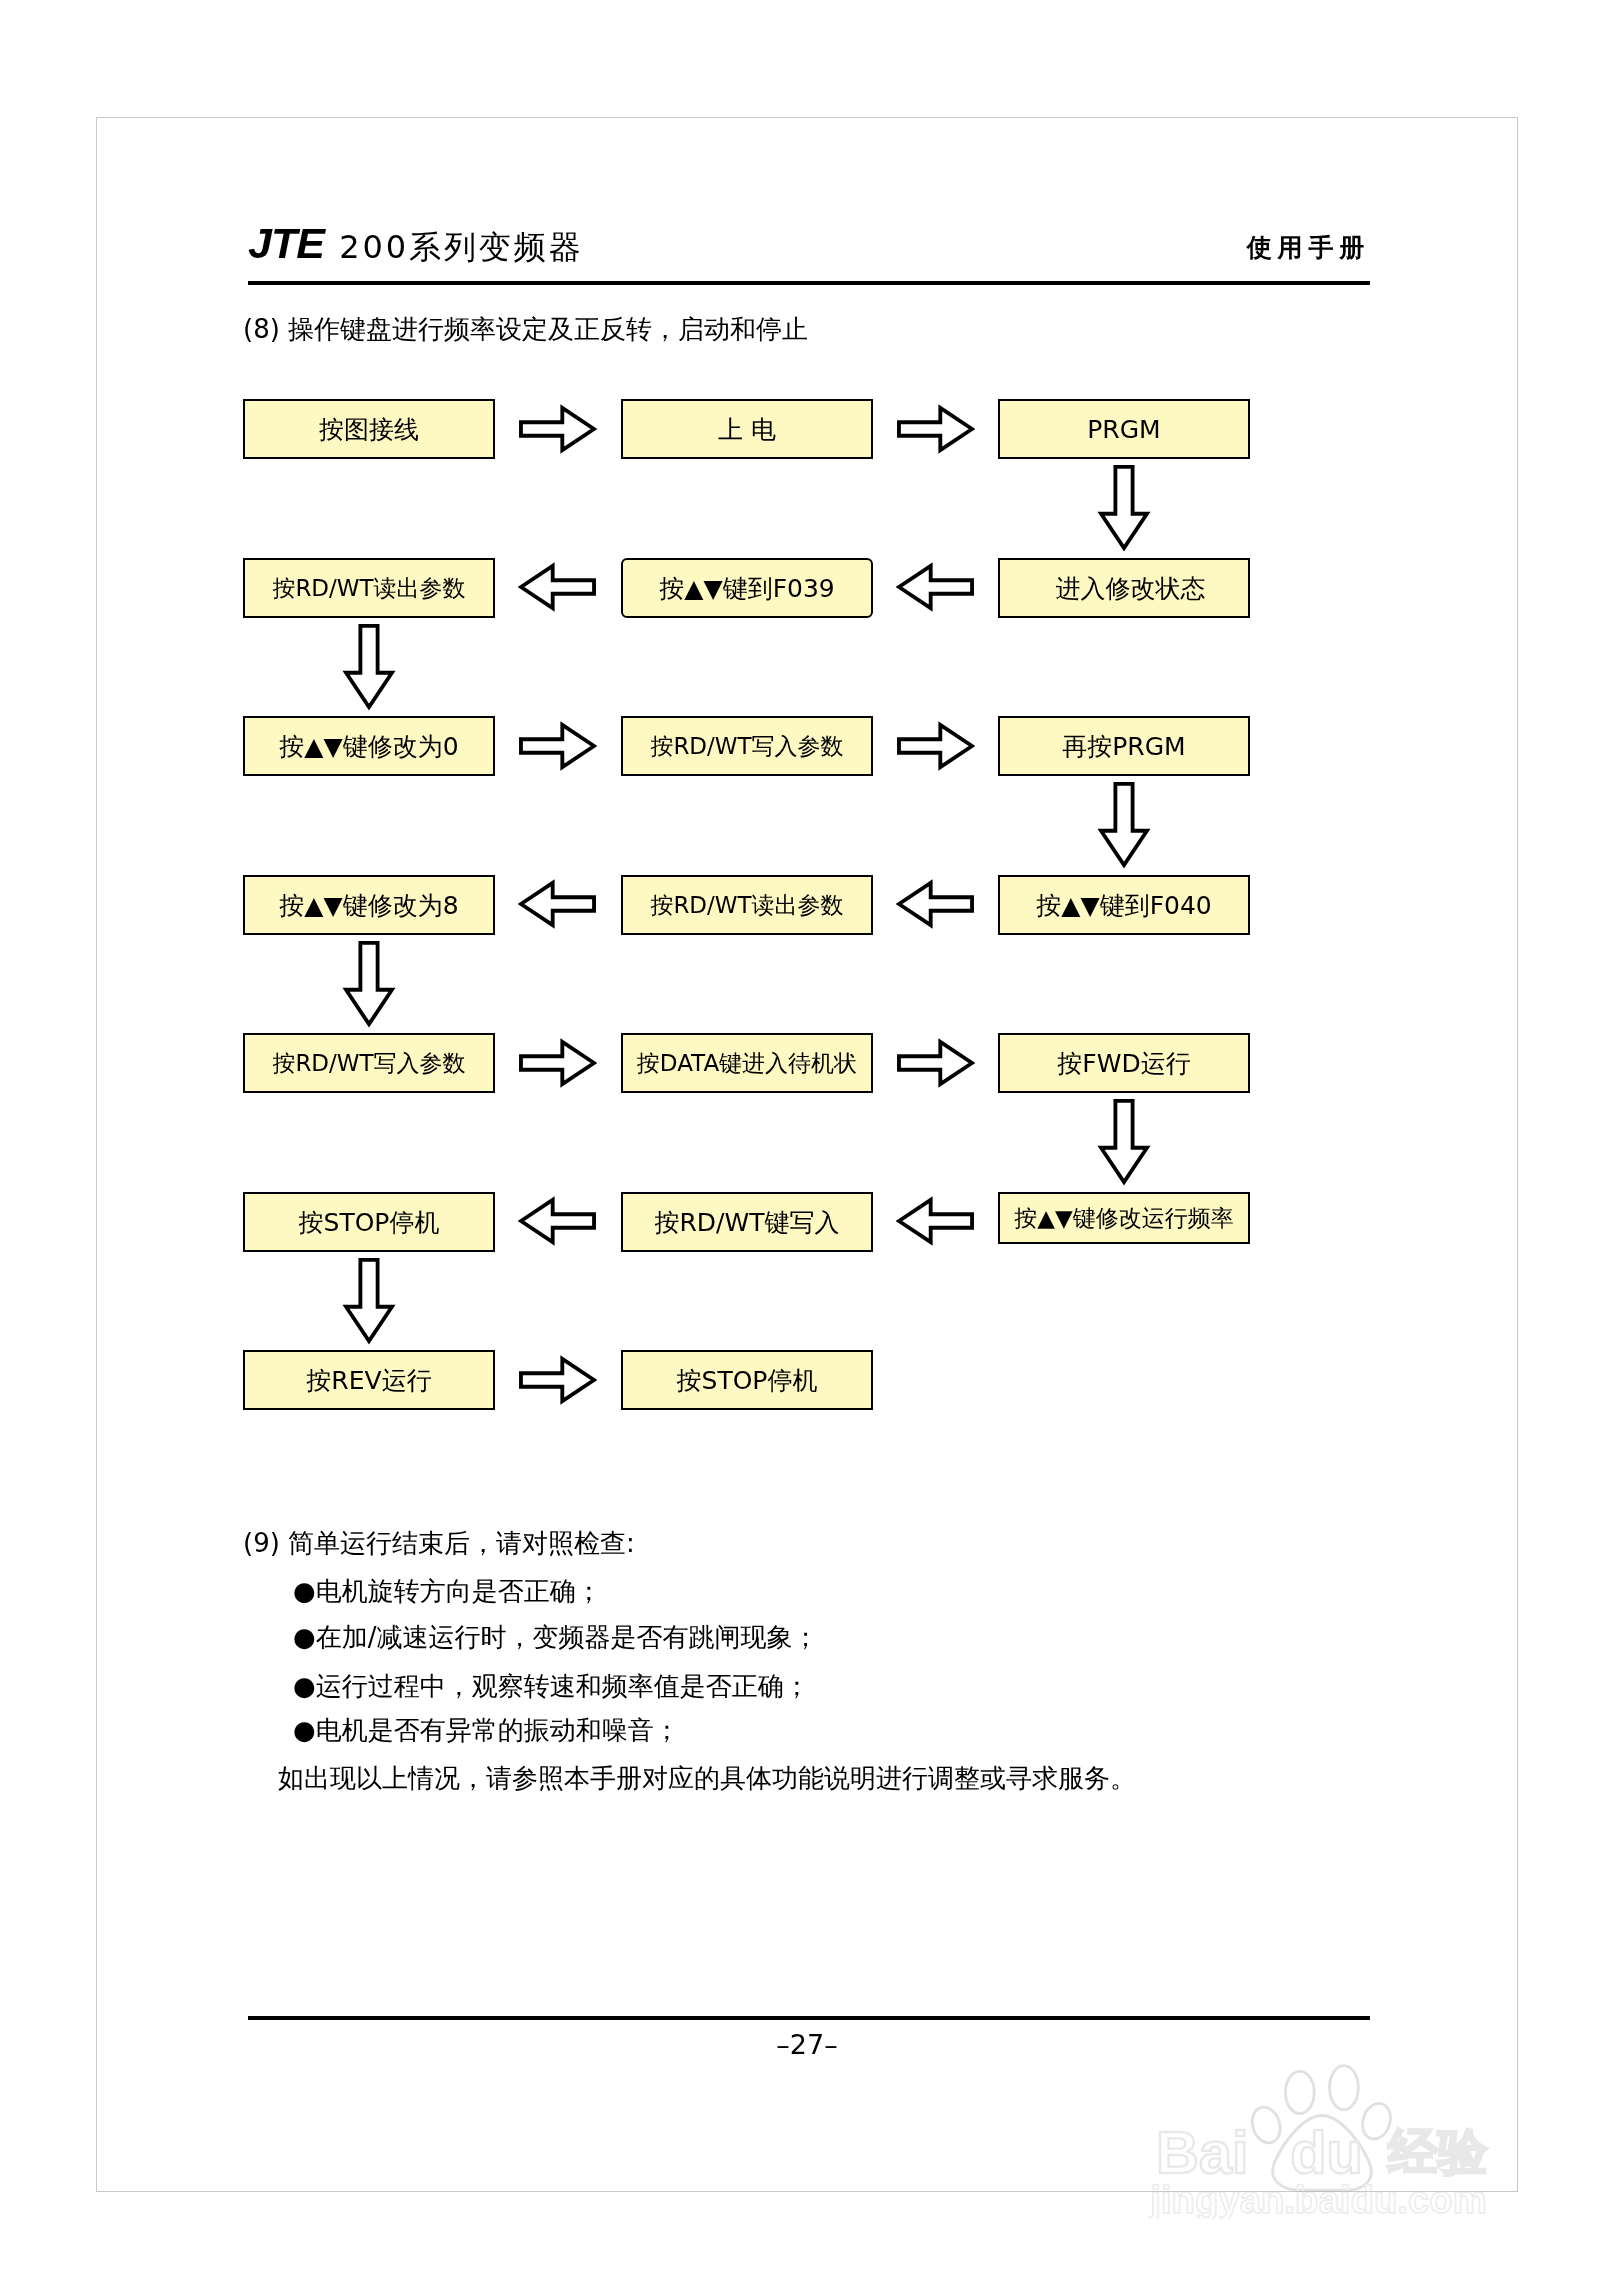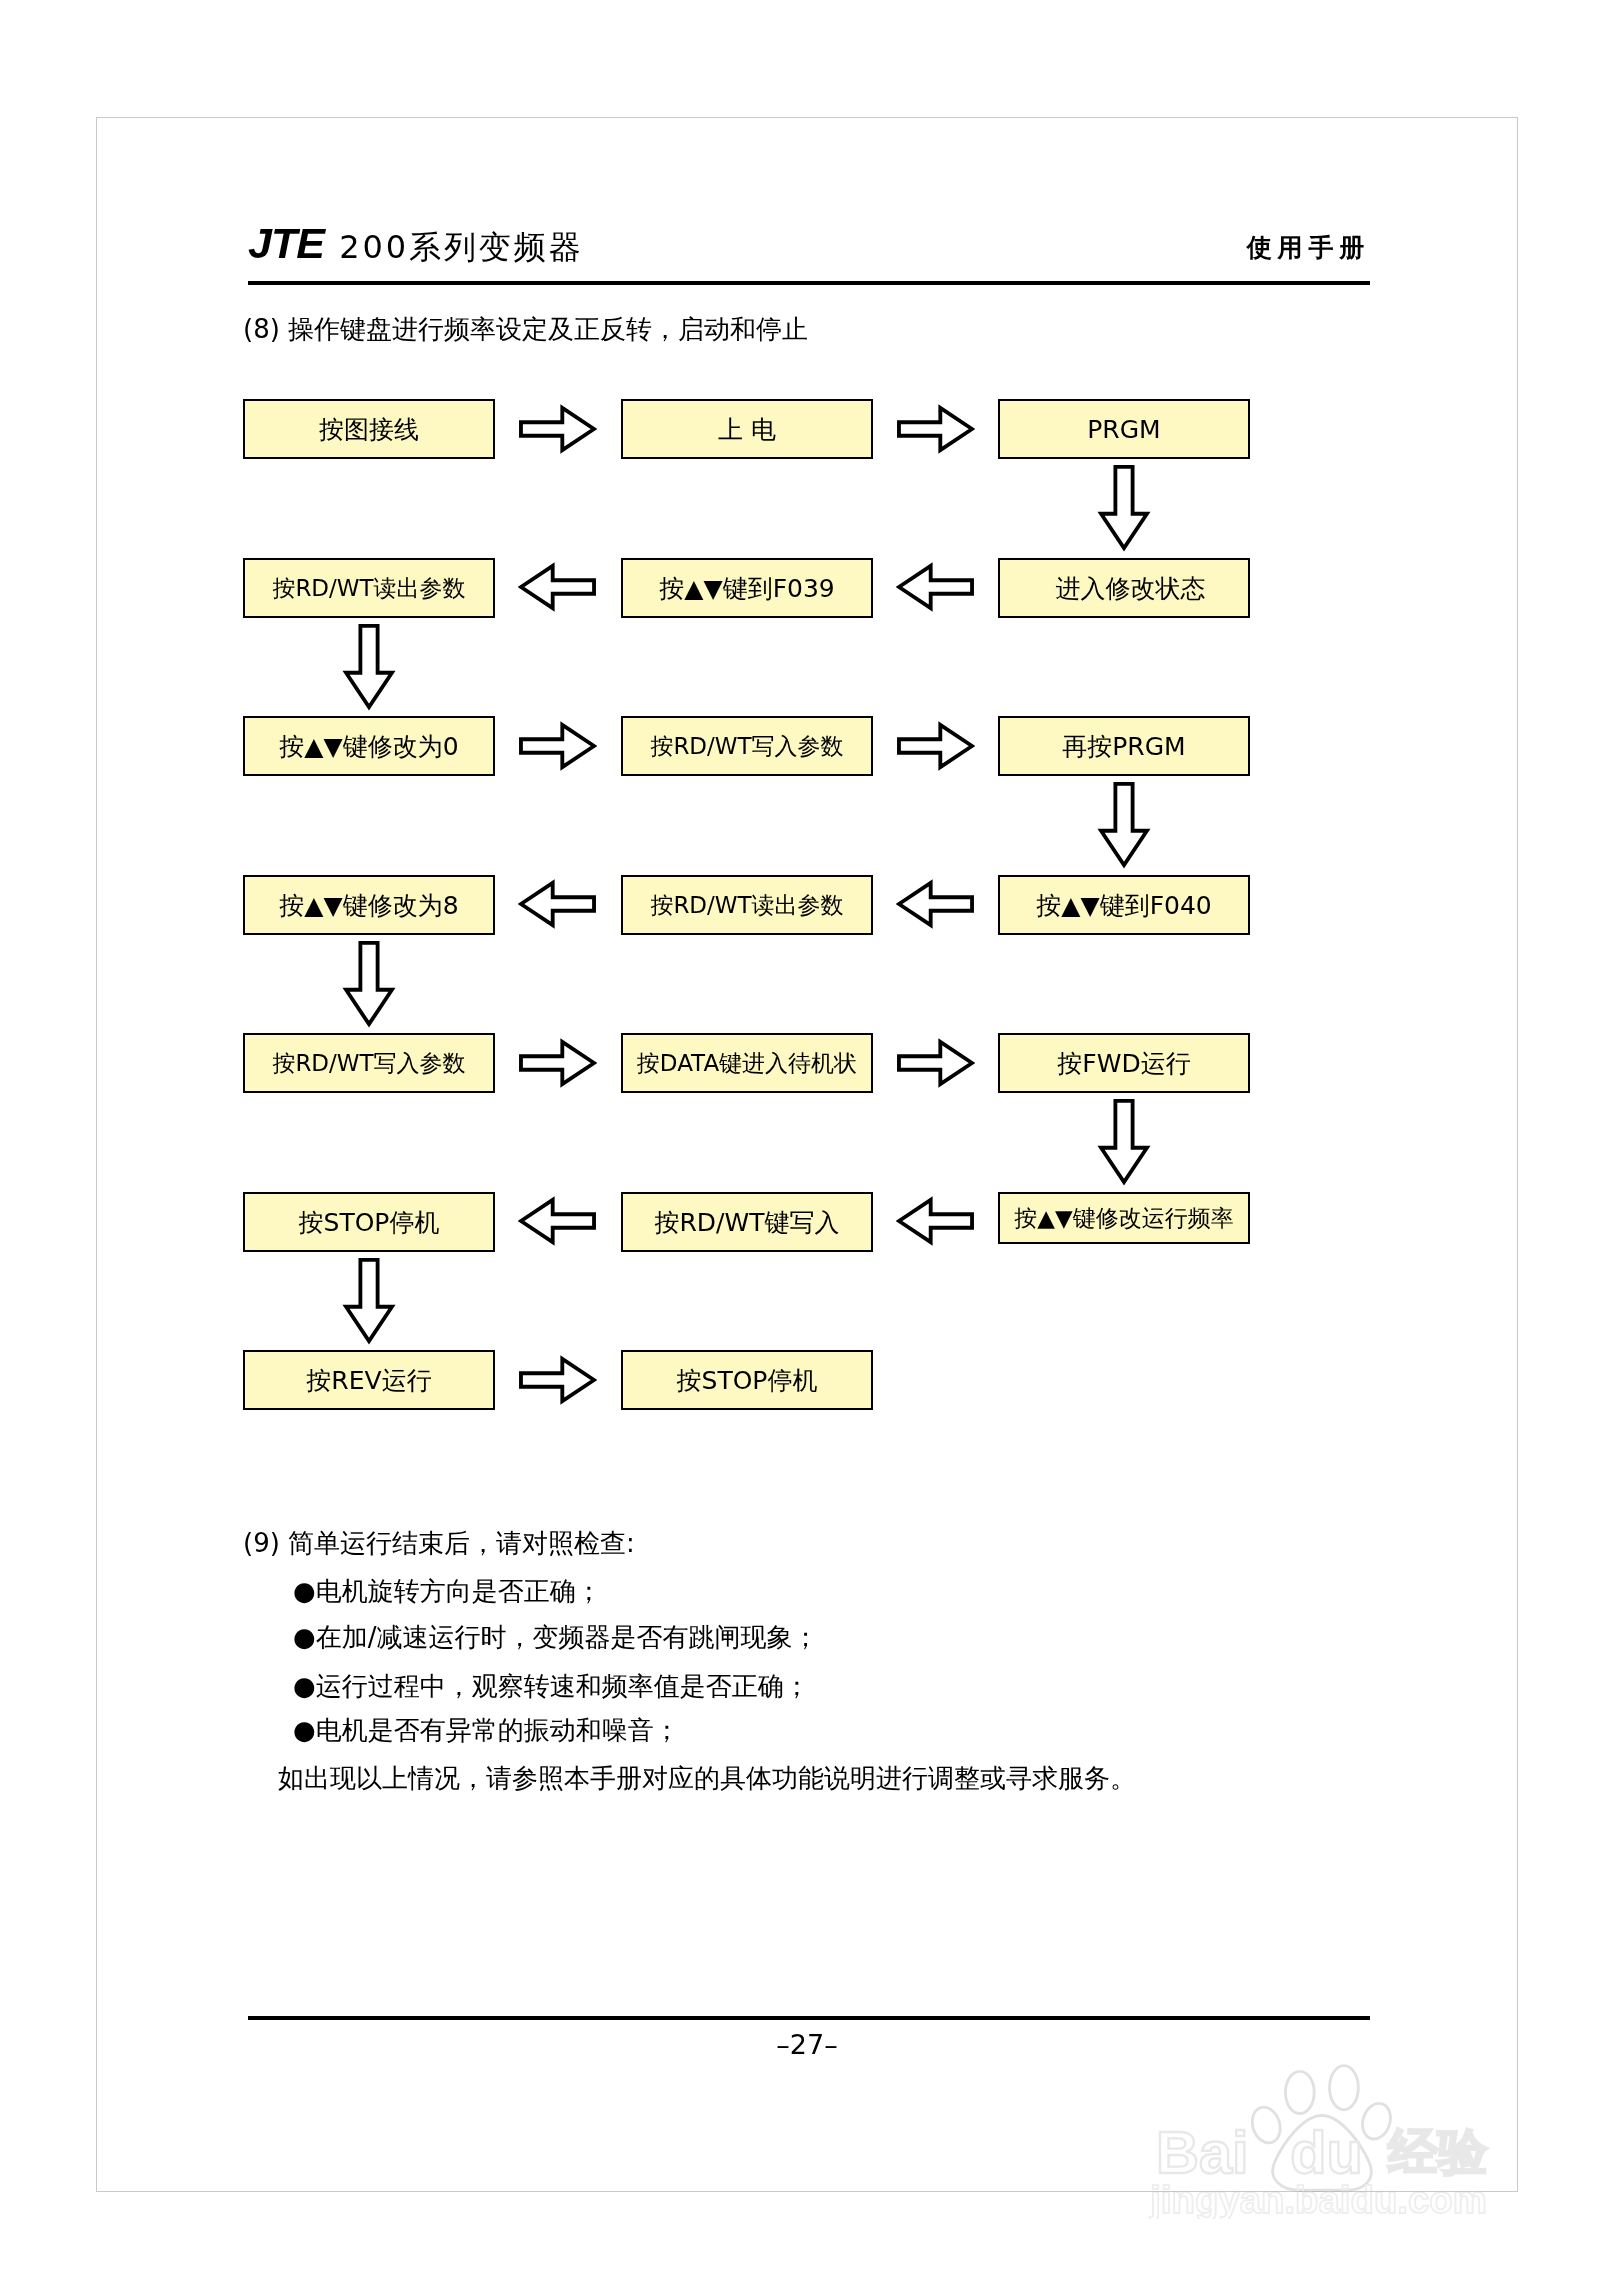--- a/index.html
+++ b/index.html
@@ -138,21 +138,21 @@
       <svg width="79" height="50" viewBox="0 0 82 52">
         <polygon points="3,19 46,19 46,4 79,26 46,48 46,33 3,33" fill="#ffffff" stroke="#000000" stroke-width="4" stroke-linejoin="miter"></polygon>
       </svg>
     </div>
     <div class="fc-arrow" style="left: 854px; top: 65px;">
       <svg width="54" height="88" viewBox="0 0 56 92">
         <polygon points="19,3 37,3 37,52 52,52 28,88 4,52 19,52" fill="#ffffff" stroke="#000000" stroke-width="4" stroke-linejoin="miter"></polygon>
       </svg>
     </div>
     <div class="fc-box" style="left: 0px; top: 159px; width: 252px; height: 60px; font-size: 23px;">按RD/WT读出参数</div>
-    <div class="fc-box" style="left: 378px; top: 159px; width: 252px; height: 60px;">按▲▼键到F039</div>
+    <div class="fc-box" style="left: 378px; top: 159px; width: 252px; height: 60px; border-radius: 6px;">按▲▼键到F039</div>
     <div class="fc-box" style="left: 755px; top: 159px; width: 252px; height: 60px; padding-left: 13px;">进入修改状态</div>
     <div class="fc-arrow" style="left: 275px; top: 163px;">
       <svg width="79" height="50" viewBox="0 0 82 52">
         <polygon points="79,19 36,19 36,4 3,26 36,48 36,33 79,33" fill="#ffffff" stroke="#000000" stroke-width="4" stroke-linejoin="miter"></polygon>
       </svg>
     </div>
     <div class="fc-arrow" style="left: 653px; top: 163px;">
       <svg width="79" height="50" viewBox="0 0 82 52">
         <polygon points="79,19 36,19 36,4 3,26 36,48 36,33 79,33" fill="#ffffff" stroke="#000000" stroke-width="4" stroke-linejoin="miter"></polygon>
       </svg>

